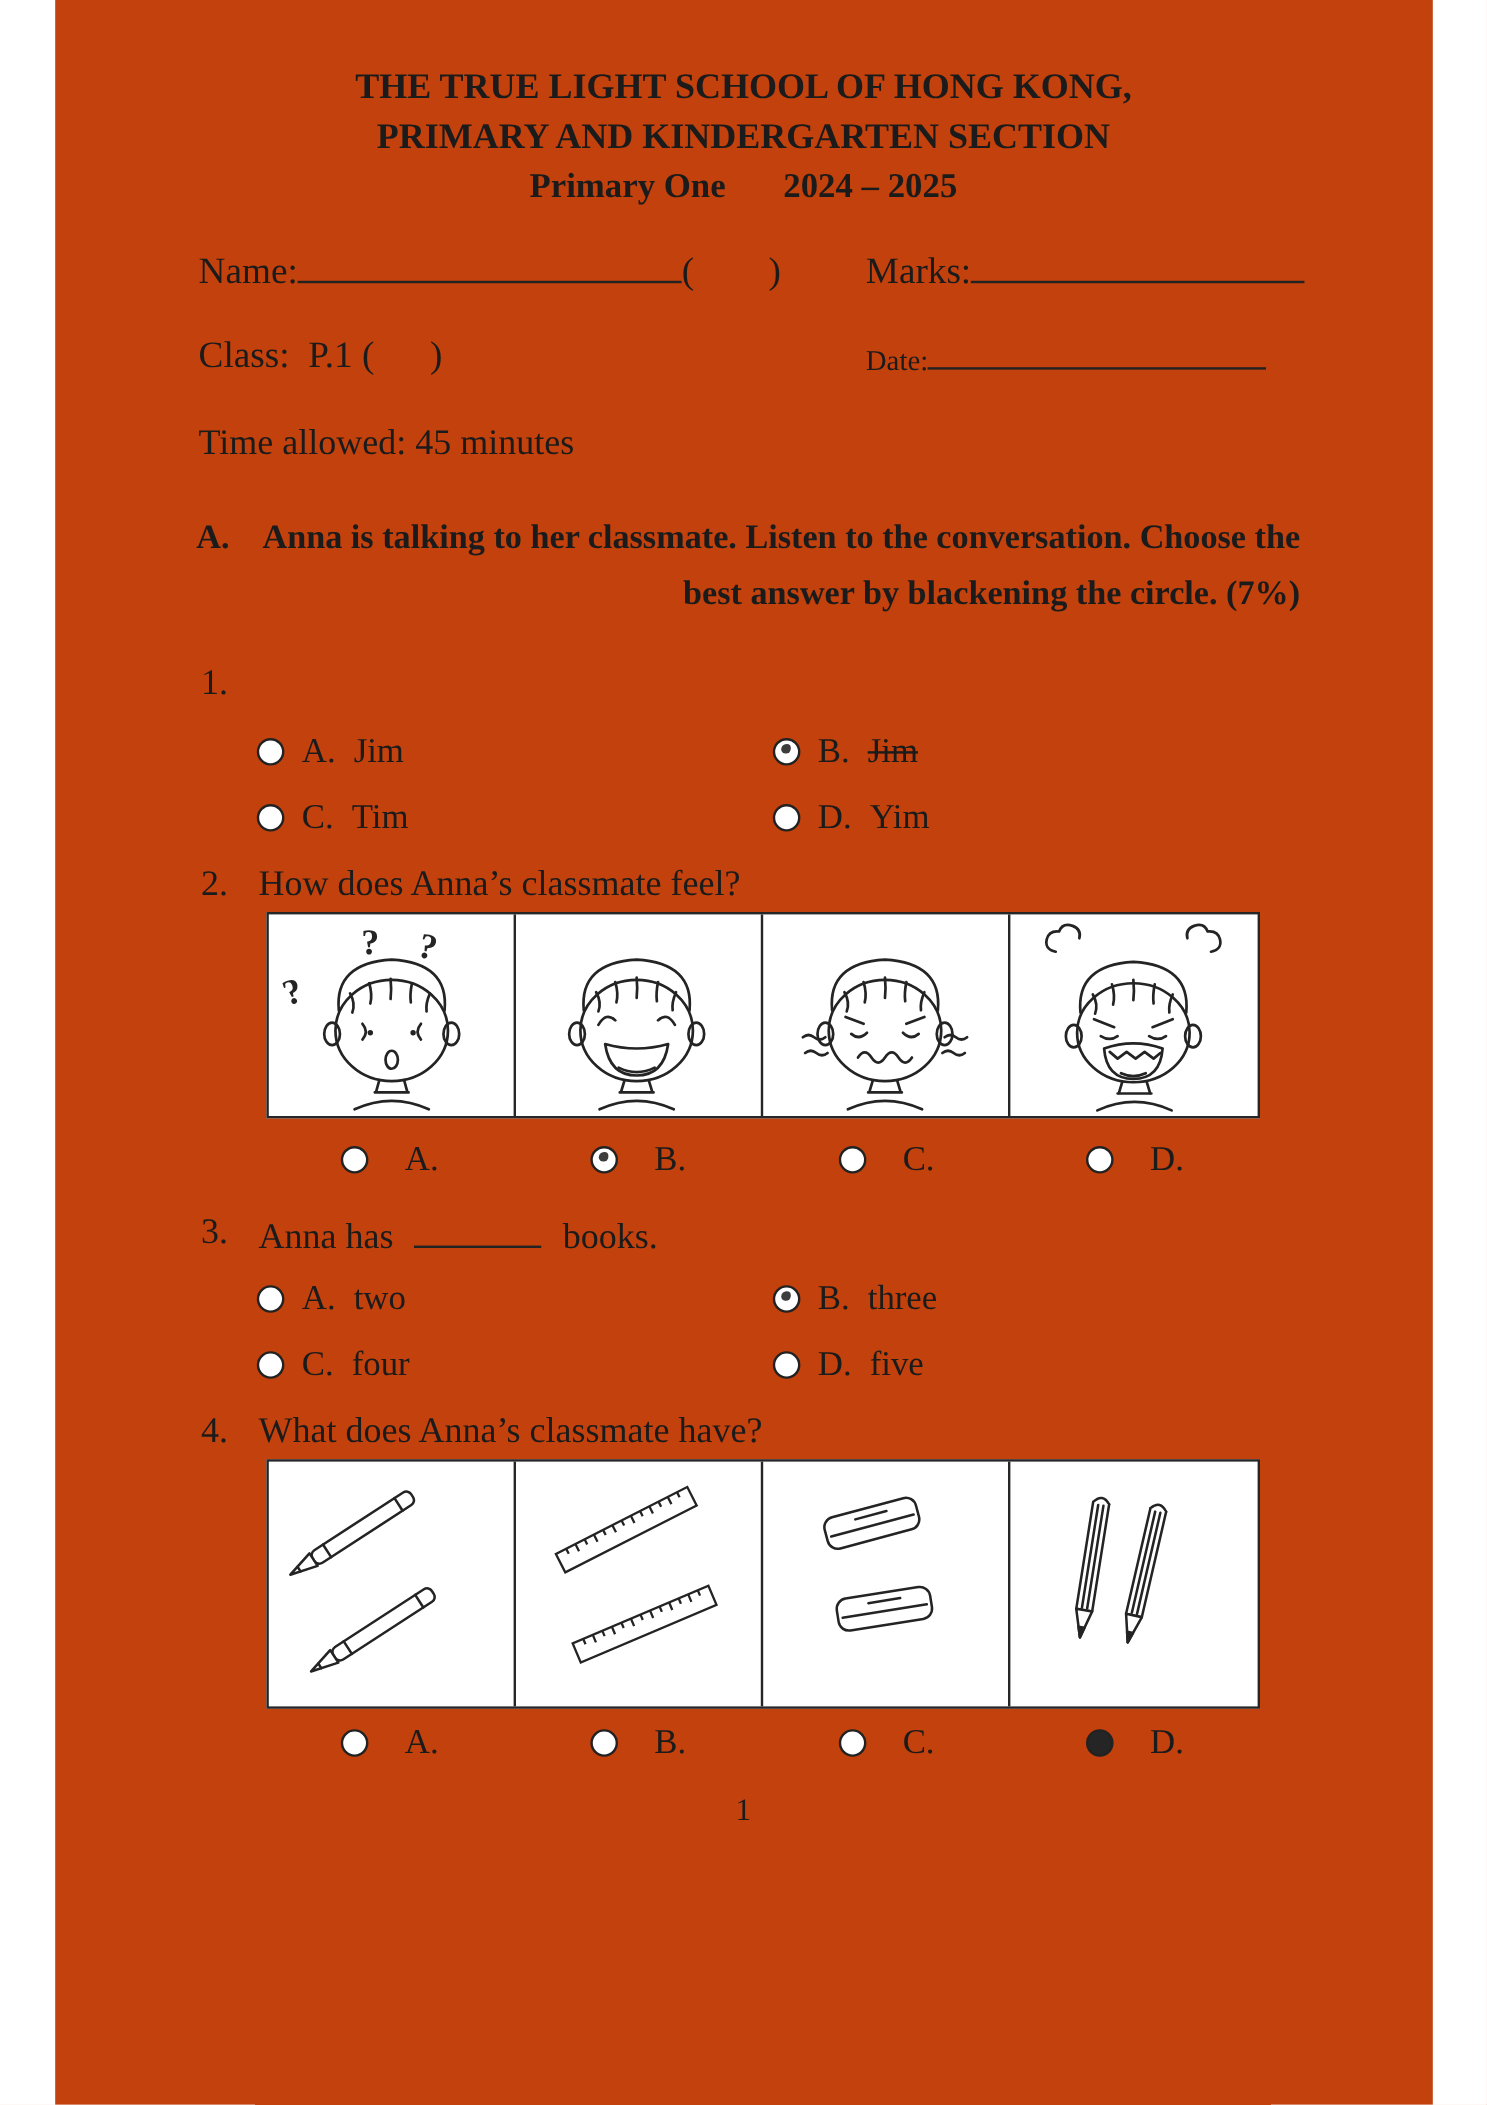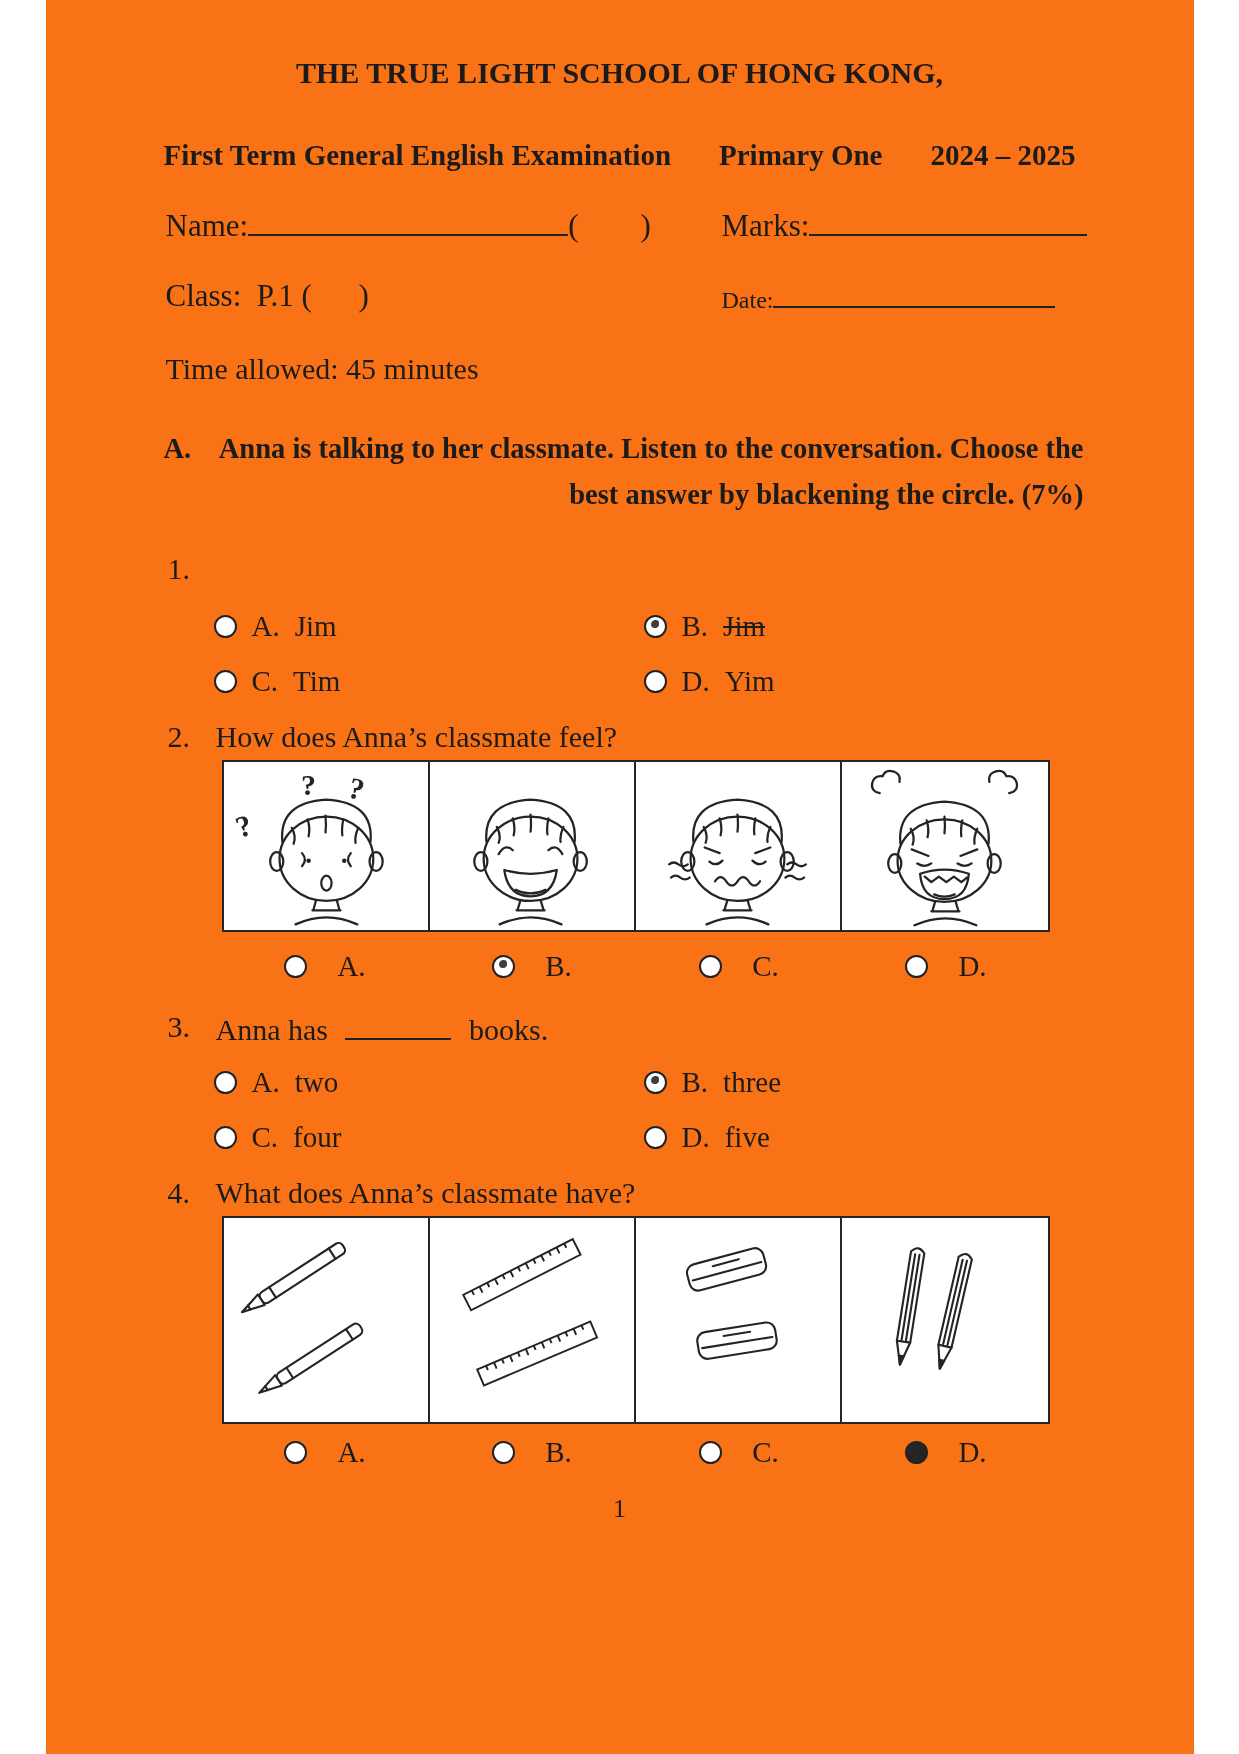--- a/index.html
+++ b/index.html
@@ -1,19 +1,19 @@
 <!DOCTYPE html>
 <html><head>
 <meta charset="utf-8">
 <style>
   * { margin:0; padding:0; box-sizing:border-box; }
   html,body { background:#ffffff; }
   .page {
     position:relative; width:1148px; height:1754px; margin:0 auto;
-    background:#f97316; color:#1b1b1b;
+    background:#c2410c; color:#1b1b1b;
     font-family:"Liberation Serif", serif; overflow:hidden;
   }
   .abs { position:absolute; }
   .bold { font-weight:bold; }
   .center { left:0; right:0; text-align:center; }
   .pre { white-space:pre; }
   .blank {
     display:inline-block; border-bottom:2.2px solid #222;
     height:30px; vertical-align:baseline;
   }
@@ -40,22 +40,22 @@
   .cell svg { width:98%; height:96%; }
   .img-opts { display:flex; }
   .img-opt { flex:1; display:flex; align-items:center; justify-content:center; gap:30px; font-size:29px; }
 </style>
 </head>
 <body>
 
 <div class="page">
 
   <div class="abs center bold" style="top:56px; font-size:30px;">THE TRUE LIGHT SCHOOL OF HONG KONG,</div>
+  <div class="abs center bold" style="top:97px; font-size:30px;">PRIMARY AND KINDERGARTEN SECTION</div>
   <div class="abs bold" style="top:139px; left:0; right:0; display:flex; justify-content:center; gap:48px; font-size:29px;">
-    <span>First Term General English Examination</span>
     <span>Primary One</span>
     <span>2024 – 2025</span>
   </div>
 
   <div class="abs" style="left:120px; top:206px; font-size:31px;text-align:right;">
     <span>Name:</span><span class="blank" style="width:320px;"></span><span class="pre">(        )</span>
   </div>
   <div class="abs" style="left:676px; top:206px; font-size:31px;">
     <span>Marks:</span><span class="blank" style="width:278px;"></span>
   </div>

